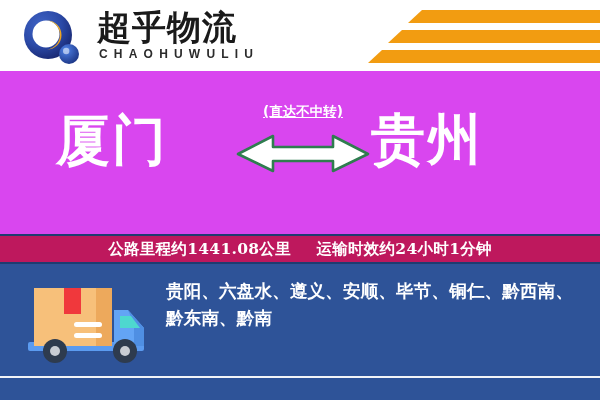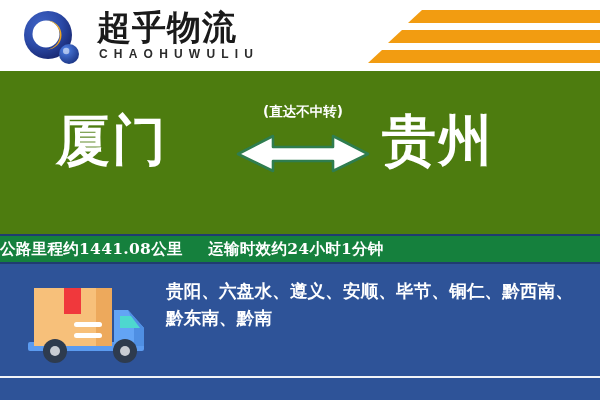--- a/index.html
+++ b/index.html
@@ -29,52 +29,53 @@
     letter-spacing:6.2px;white-space:nowrap;
   }
 
   .stripes{position:absolute;left:330px;top:6px;width:270px;height:60px;}
   .stripe{position:absolute;right:0;height:13px;background:#F29C11;}
   .stripe.s1{top:4px;  left:78px; clip-path:polygon(14px 0,100% 0,100% 100%,0 100%);}
   .stripe.s2{top:24px; left:58px; clip-path:polygon(14px 0,100% 0,100% 100%,0 100%);}
   .stripe.s3{top:44px; left:38px; clip-path:polygon(14px 0,100% 0,100% 100%,0 100%);}
 
   
-  .hero{position:absolute;left:0;top:71px;width:600px;height:163px;background:#4d7c0f;}
+  .hero{position:absolute;left:0;top:71px;width:600px;height:163px;background:#d946ef;}
 
   .city{
     position:absolute;top:38px;
     font-family:"DejaVu Serif","Liberation Serif",serif;
     font-size:54px;font-weight:bold;color:#ffffff;
     line-height:62px;white-space:nowrap;letter-spacing:2px;
   }
   .city.origin{left:56px;}
-  .city.dest{left:382px;}
+  .city.dest{left:371px;font-family:Liberation Serif, serif;}
 
   .route{position:absolute;left:238px;top:32px;width:130px;height:100px;}
 
   .route-top,.route-bottom{
     position:absolute;left:0;width:130px;text-align:center;
     font-family:"DejaVu Sans","Liberation Sans",sans-serif;
     font-size:13.5px;font-weight:bold;color:#ffffff;
     white-space:nowrap;
+    text-decoration:underline;
   }
   .route-top{top:0px;}
   .route-bottom{top:80px;font-size:13px;}
 
   .arrow-wrap{position:absolute;left:-5px;top:26px;width:140px;height:46px;}
   .arrow-wrap svg{display:block;width:140px;height:46px;}
 
   
   .infobar{
     position:absolute;left:0;top:234px;width:600px;height:30px;
-    background:#15803d;
+    background:#be185d;
     border-top:2px solid #1f3c70;border-bottom:2px solid #1f3c70;
     box-sizing:border-box;
-    display:flex;align-items:center;justify-content:flex-start;
+    display:flex;align-items:center;justify-content:center;
   }
   .infobar-text{
     font-family:"DejaVu Serif","Liberation Serif",serif;
     font-size:15.5px;font-weight:bold;color:#ffffff;
     white-space:nowrap;letter-spacing:0.3px;
   }
   .infobar-gap{display:inline-block;width:14px;}
 
   
   .bottom{position:absolute;left:0;top:264px;width:600px;height:136px;background:#2E5398;}

